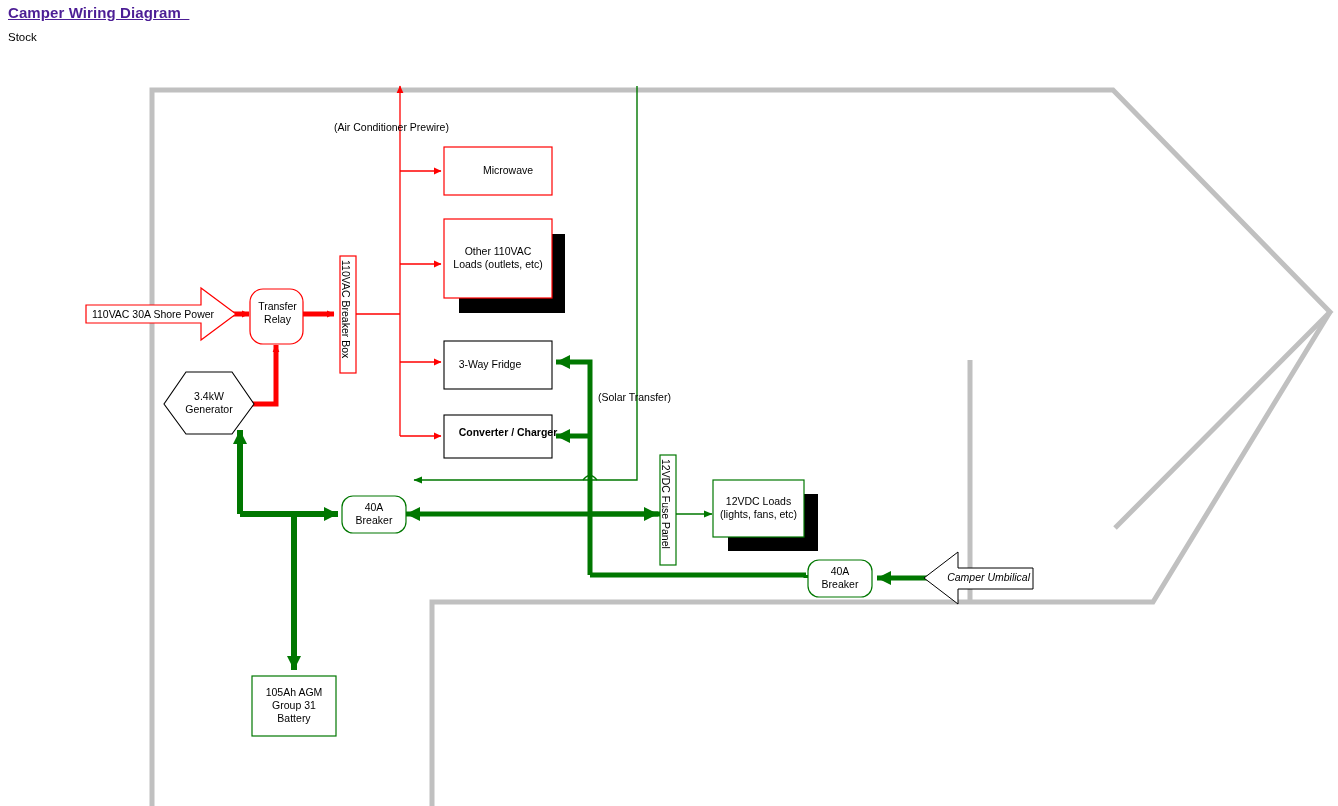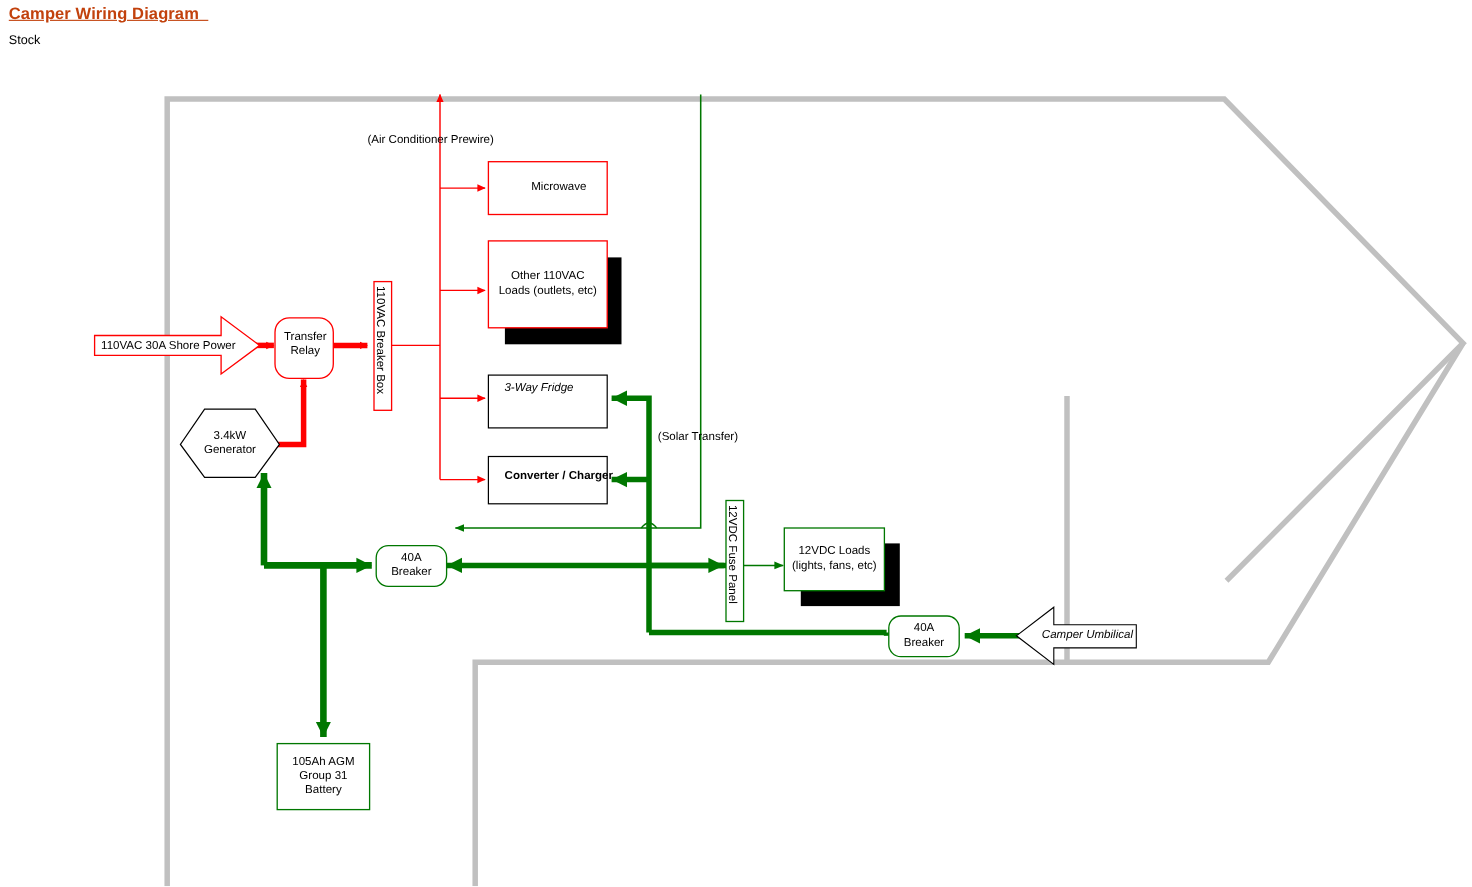--- a/index.html
+++ b/index.html
@@ -18,21 +18,21 @@
     height: 806px;
     overflow: hidden;
     background: #ffffff;
   }
   #title {
     position: absolute;
     left: 8px;
     top: 4px;
     font-size: 15px;
     font-weight: bold;
-    color: #c2410c;
+    color: #4c1d95;
     text-decoration: underline;
     letter-spacing: 0.1px;
     white-space: pre;
   }
   #subtitle {
     position: absolute;
     left: 8px;
     top: 31px;
     font-size: 11.5px;
     color: #000;
@@ -229,21 +229,21 @@
   <div class="vlabel" style="left:352px; top:260px; transform:rotate(90deg);">110VAC Breaker Box</div>
 
   <div class="node-label" style="left:164px; top:390px; width:90px;">3.4kW
 Generator</div>
 
   <div class="node-label" style="left:444px; top:164px; width:128px;">Microwave</div>
 
   <div class="node-label" style="left:444px; top:245px; width:108px;">Other 110VAC
 Loads (outlets, etc)</div>
 
-  <div class="node-label" style="left:444px; top:346px; width:92px;font-style:italic;">3-Way Fridge</div>
+  <div class="node-label" style="left:444px; top:358px; width:92px;">3-Way Fridge</div>
 
   <div class="node-label" style="left:444px; top:426px; width:128px;font-weight:bold;">Converter / Charger</div>
 
   <div class="node-label" style="left:342px; top:501px; width:64px;">40A
 Breaker</div>
 
   <div class="vlabel" style="left:672px; top:459px; transform:rotate(90deg);">12VDC Fuse Panel</div>
 
   <div class="node-label" style="left:713px; top:495px; width:91px;">12VDC Loads
 (lights, fans, etc)</div>

